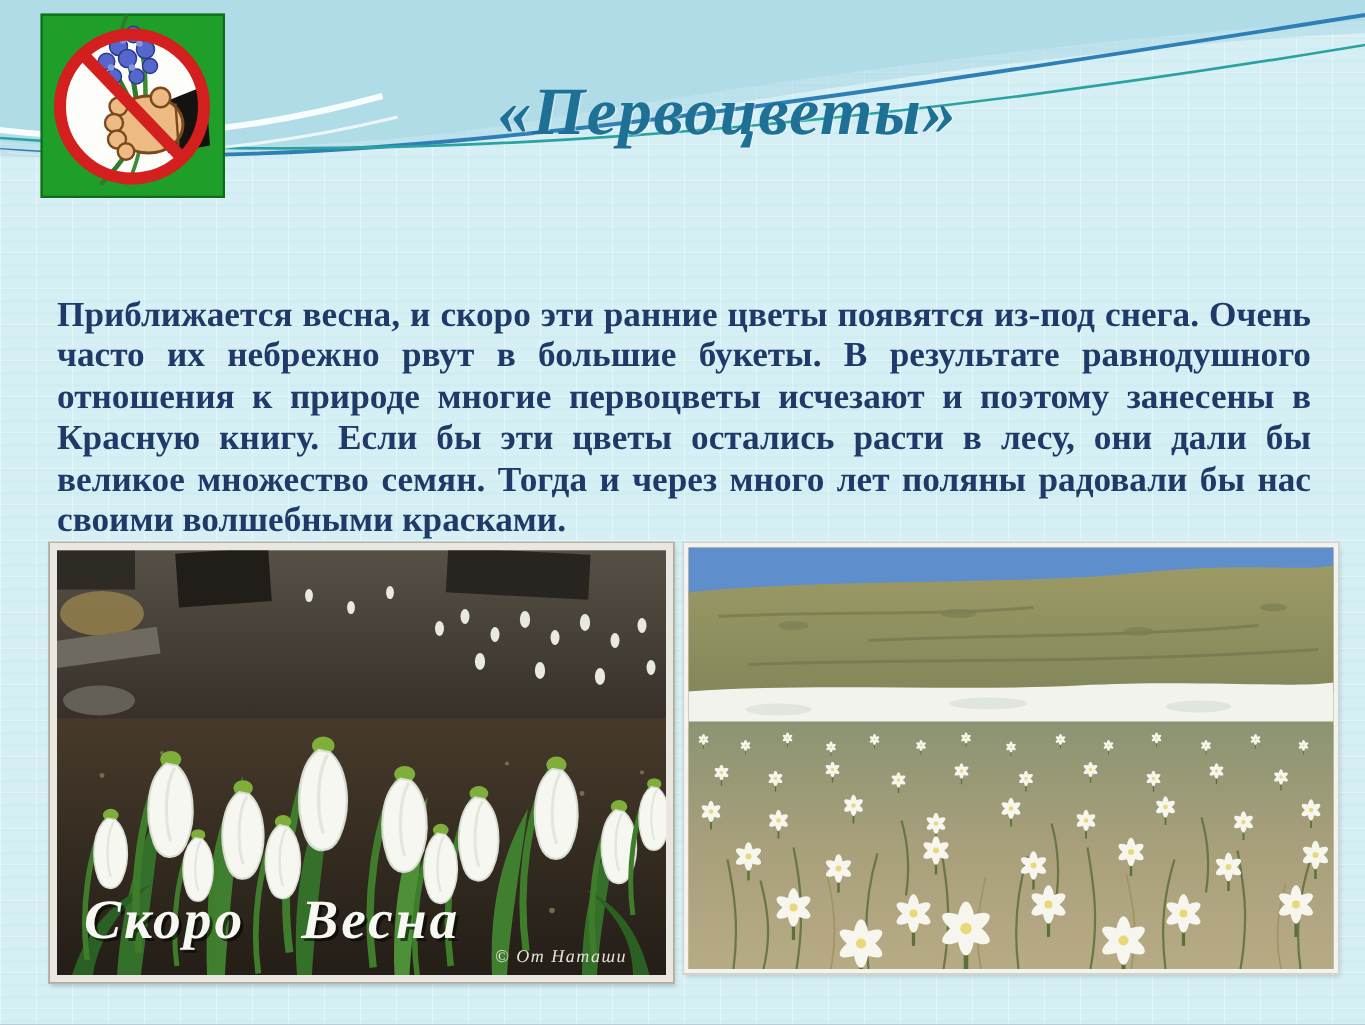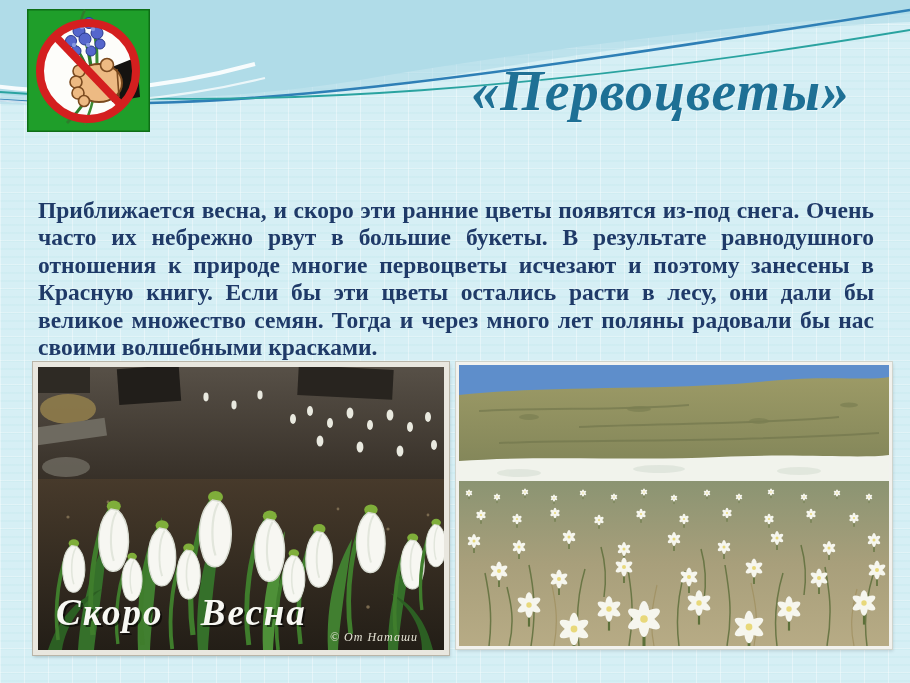--- a/index.html
+++ b/index.html
@@ -11,25 +11,24 @@
       linear-gradient(rgba(255,255,255,.38) 1px, transparent 1px),
       linear-gradient(90deg, rgba(255,255,255,.38) 1px, transparent 1px),
       linear-gradient(rgba(197,231,238,.35) 2px, transparent 2px);
     background-size:24px 24px, 24px 24px, 8px 8px;
     font-family:"Liberation Serif", serif;
   }
   .top-wave { position:absolute; top:0; left:0; pointer-events:none; }
   .logo-box { position:absolute; left:27px; top:9px; width:123px; height:123px; }
   .slide-title {
     position:absolute; top:48px; left:120px; right:60px;
-    text-align:right;
-    font-size:56px; font-weight:bold; font-style:italic;
+    text-align:center;
+    font-size:45px; font-weight:bold; font-style:italic;
     color:#1e7095; letter-spacing:1px;
     text-shadow:1px 1px 0 rgba(255,255,255,.35);
-    margin-top:11px;
   }
   .body-text {
     position:absolute; top:197px; left:38px; width:836px;
     font-size:23.5px; line-height:1.165; color:#1f3a68;
     text-align:justify;
     font-weight:bold;
   }
   .photos { position:absolute; left:33px; top:362px; display:flex; gap:7px; align-items:flex-start; }
   figure.photo { position:relative;text-align:right; }
   .photo-left {

